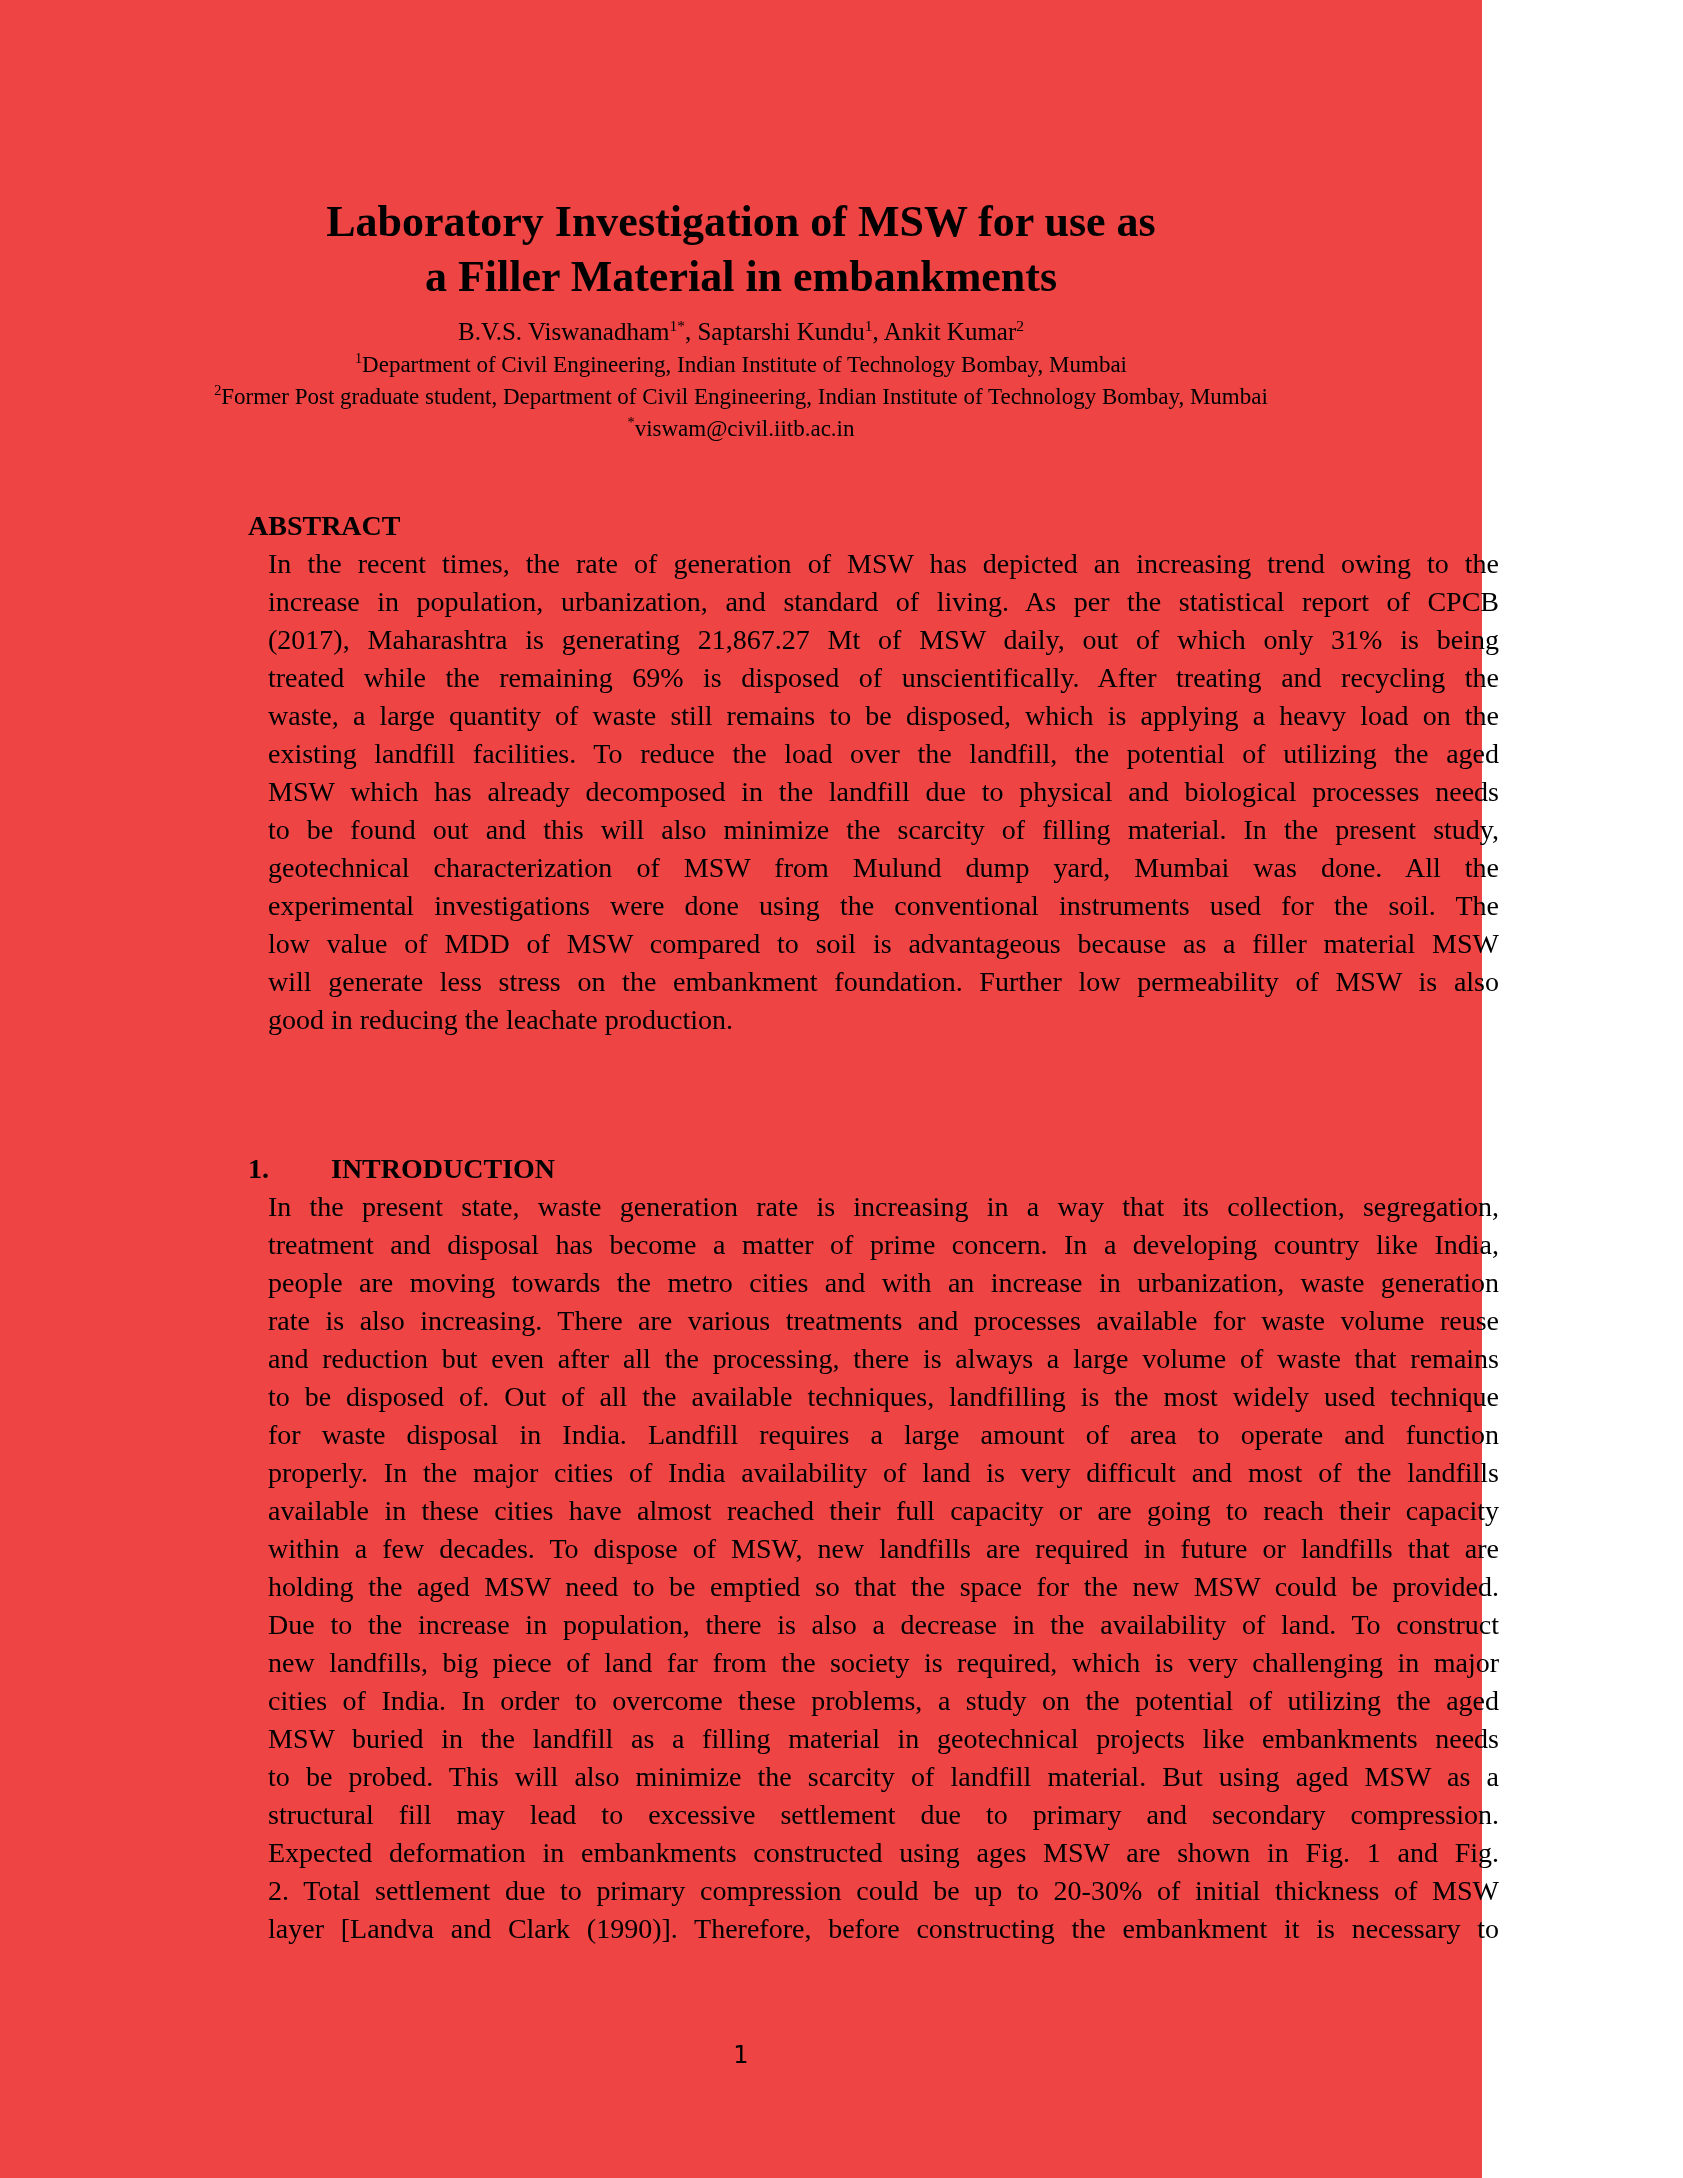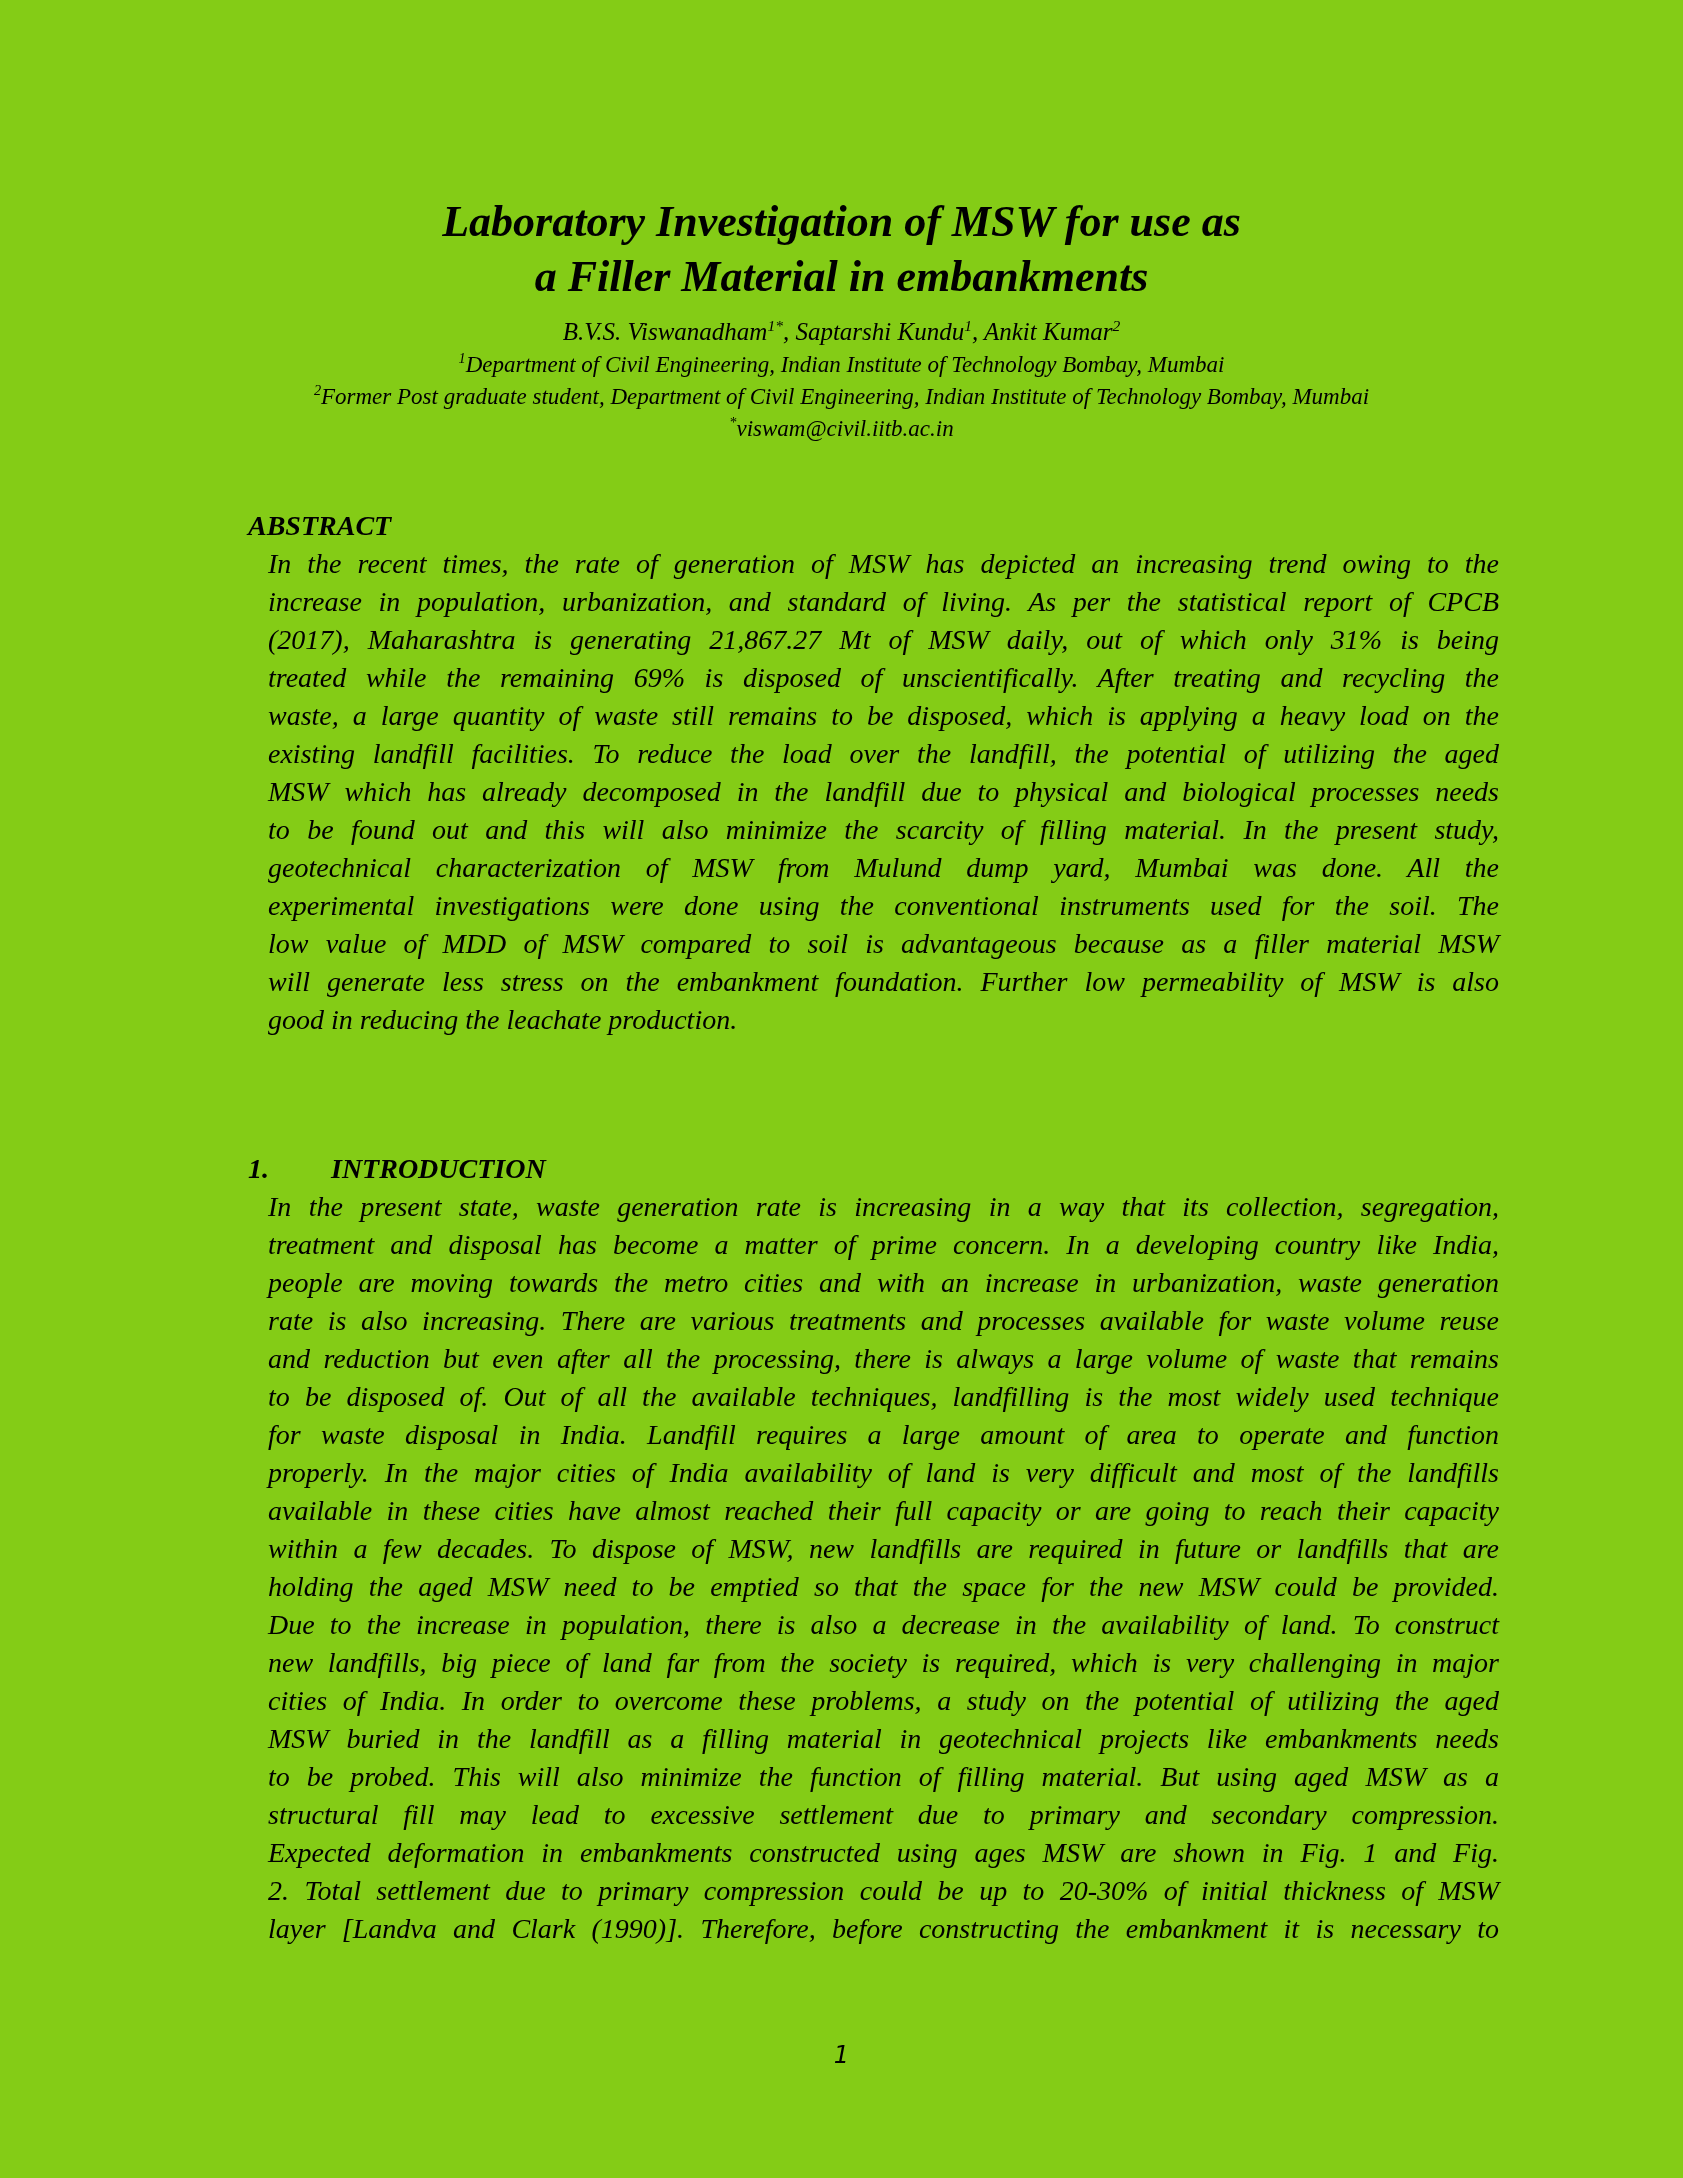--- a/index.html
+++ b/index.html
@@ -1,17 +1,17 @@
 <!DOCTYPE html>
 <html><head>
 <meta charset="utf-8">
 <style>
   html, body { margin: 0; padding: 0; background: #ffffff; }
   body { width: 1683px; height: 2178px; position: relative; overflow: hidden; color: #000; }
-  .page { position: absolute; left: 0; top: 0; width: 1683px; height: 2178px; background: #84cc16; font-style: italic; }
+  .page { position: absolute; left: 0; top: 0; width: 1482px; height: 2178px; background: #ef4444; }
   .serif { font-family: "Liberation Serif", "DejaVu Serif", serif; }
 
   .title {
     position: absolute; left: 0; right: 0; top: 194px;
     text-align: center; font-weight: bold; font-size: 44px; line-height: 55px;
   }
   .title div { white-space: nowrap; }
 
   .authors-block {
     position: absolute; left: 0; right: 0; top: 315px;
@@ -94,21 +94,21 @@
         <span class="line">to be disposed of. Out of all the available techniques, landfilling is the most widely used technique</span>
         <span class="line">for waste disposal in India. Landfill requires a large amount of area to operate and function</span>
         <span class="line">properly. In the major cities of India availability of land is very difficult and most of the landfills</span>
         <span class="line">available in these cities have almost reached their full capacity or are going to reach their capacity</span>
         <span class="line">within a few decades. To dispose of MSW, new landfills are required in future or landfills that are</span>
         <span class="line">holding the aged MSW need to be emptied so that the space for the new MSW could be provided.</span>
         <span class="line">Due to the increase in population, there is also a decrease in the availability of land. To construct</span>
         <span class="line">new landfills, big piece of land far from the society is required, which is very challenging in major</span>
         <span class="line">cities of India. In order to overcome these problems, a study on the potential of utilizing the aged</span>
         <span class="line">MSW buried in the landfill as a filling material in geotechnical projects like embankments needs</span>
-        <span class="line">to be probed. This will also minimize the function of filling material. But using aged MSW as a</span>
+        <span class="line">to be probed. This will also minimize the scarcity of landfill material. But using aged MSW as a</span>
         <span class="line">structural fill may lead to excessive settlement due to primary and secondary compression.</span>
         <span class="line">Expected deformation in embankments constructed using ages MSW are shown in Fig. 1 and Fig.</span>
         <span class="line">2. Total settlement due to primary compression could be up to 20-30% of initial thickness of MSW</span>
         <span class="line">layer [Landva and Clark (1990)]. Therefore, before constructing the embankment it is necessary to</span>
       </div>
   </div>
 
   <div class="page-number">1</div>
 </div>
 

